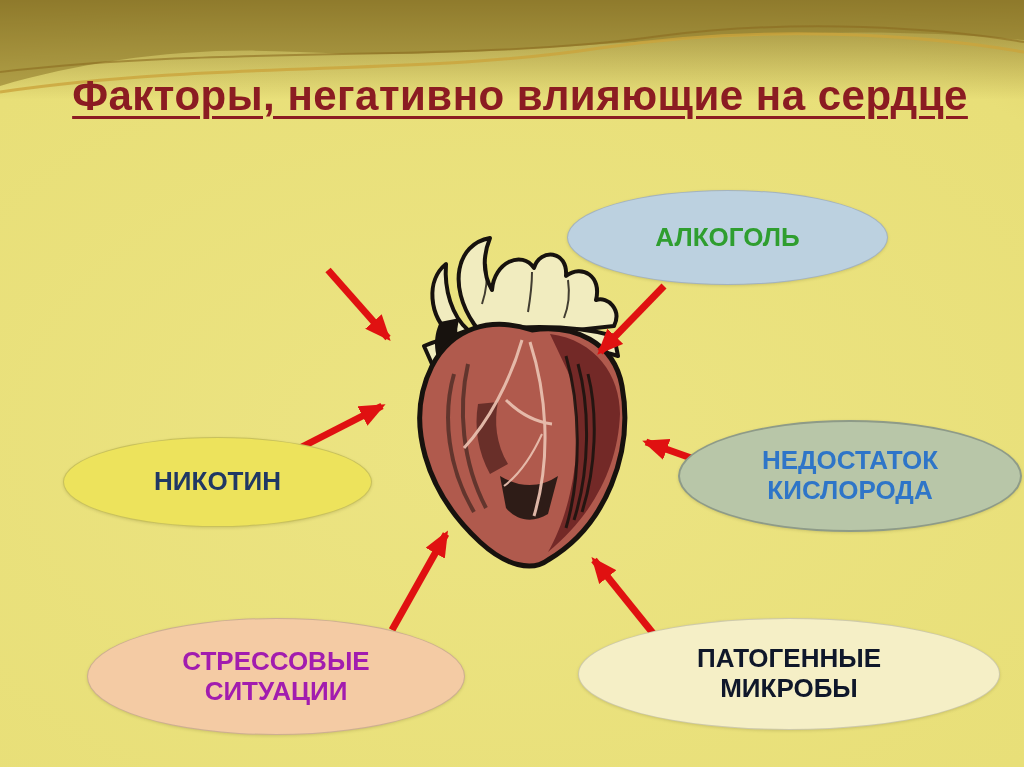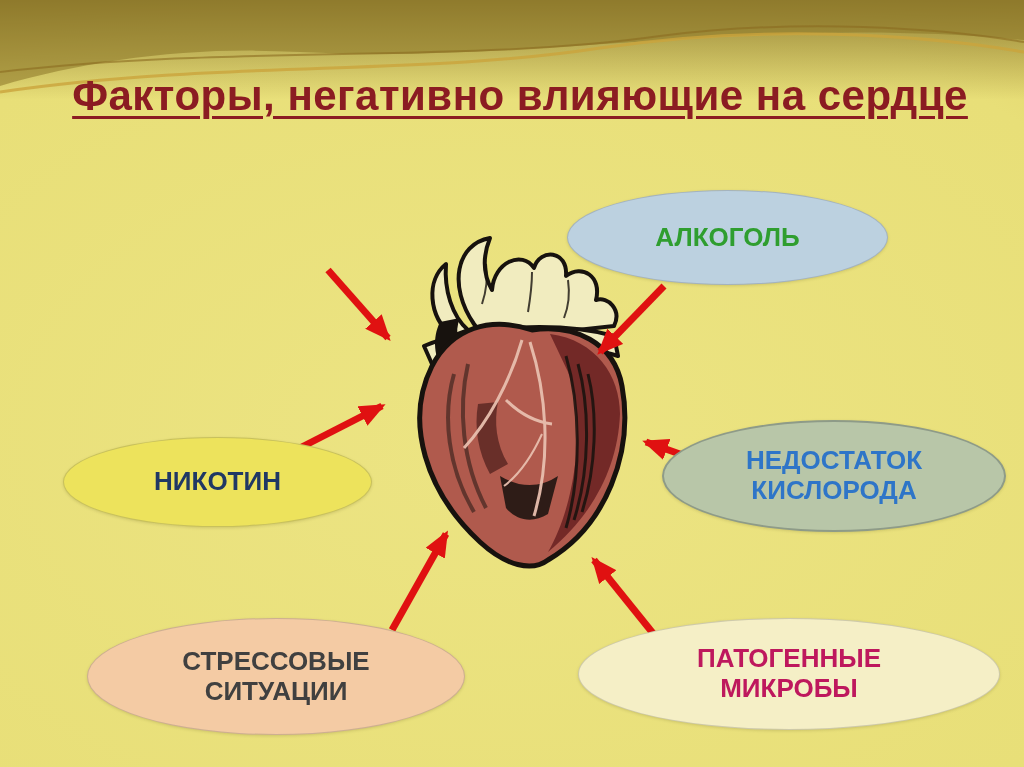--- a/index.html
+++ b/index.html
@@ -29,21 +29,21 @@
     display: flex; align-items: center; justify-content: center;
     text-align: center; font-weight: bold; font-size: 26px;
     line-height: 1.15; border: 1px solid rgba(90,90,90,0.25);
     box-shadow: 0 1px 3px rgba(80,70,20,0.18);
   }
   .factor span { display: block; }
 
   .pos-0 { left: 72px;  top: 192px; width: 358px; height: 88px; }
   .pos-1 { left: 567px; top: 190px; width: 319px; height: 93px; }
   .pos-2 { left: 63px;  top: 437px; width: 307px; height: 88px; }
-  .pos-3 { left: 662px; top: 420px; width: 340px; height: 108px; border: 2px solid #8e9b88; }
+  .pos-3 { left: 678px; top: 420px; width: 340px; height: 108px; border: 2px solid #8e9b88; }
   .pos-4 { left: 87px;  top: 618px; width: 376px; height: 115px; }
   .pos-5 { left: 578px; top: 618px; width: 420px; height: 110px; }
 
   .pos-3 span { max-width: 250px; }
   .pos-4 span { max-width: 250px; }
   .pos-5 span { max-width: 250px; }
 
   .arrows { position: absolute; left: 0; top: 0; width: 1024px; height: 767px; }
 
   .heart { position: absolute; left: 382px; top: 224px; width: 265px; height: 350px; }
@@ -112,20 +112,20 @@
 
   <div class="factor pos-2" style="background: rgb(237, 227, 92); color: rgb(32, 56, 100);">
     <span>НИКОТИН</span>
   </div>
   <div class="factor pos-1" style="background: rgb(188, 209, 224); color: rgb(47, 158, 47);">
     <span>АЛКОГОЛЬ</span>
   </div>
   <div class="factor pos-3" style="background: rgb(184, 198, 168); color: rgb(46, 117, 200);">
     <span>НЕДОСТАТОК КИСЛОРОДА</span>
   </div>
-  <div class="factor pos-4" style="background: rgb(244, 203, 164); color: #404040;">
+  <div class="factor pos-4" style="background: rgb(244, 203, 164); color: #a21caf;">
     <span>СТРЕССОВЫЕ СИТУАЦИИ</span>
   </div>
-  <div class="factor pos-5" style="background: rgb(245, 239, 198); color: #be185d;">
+  <div class="factor pos-5" style="background: rgb(245, 239, 198); color: #0f172a;">
     <span>ПАТОГЕННЫЕ МИКРОБЫ</span>
   </div>
 
 </div>
 
 </body></html>

